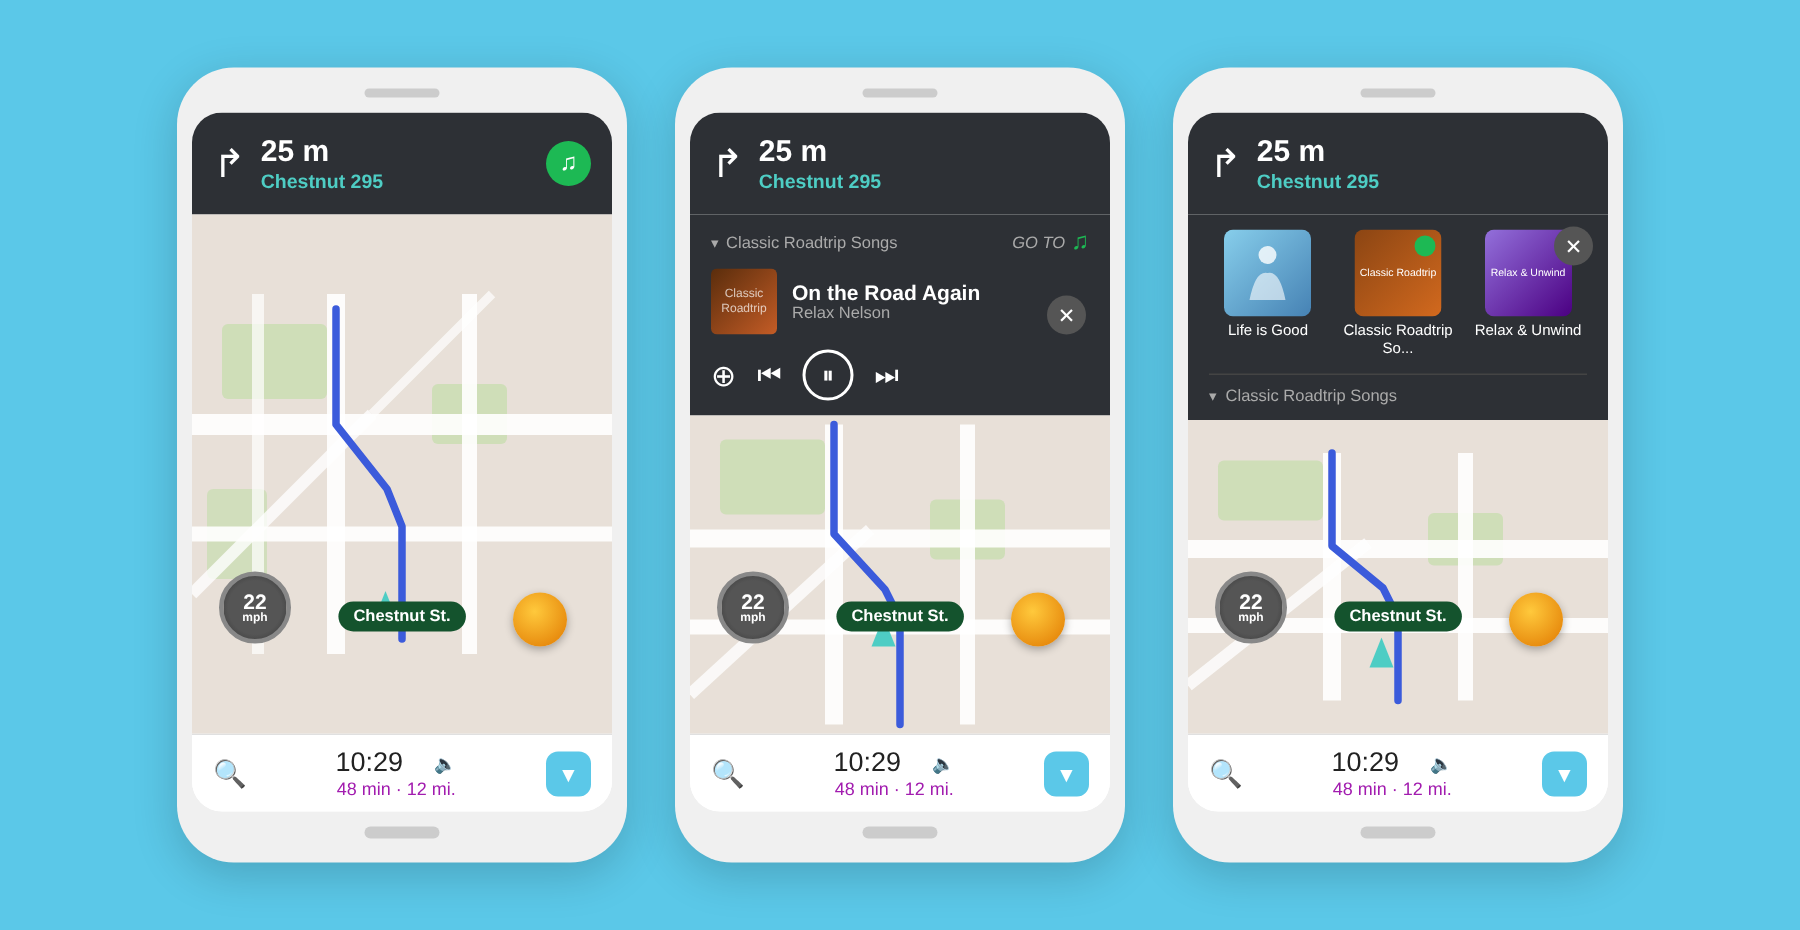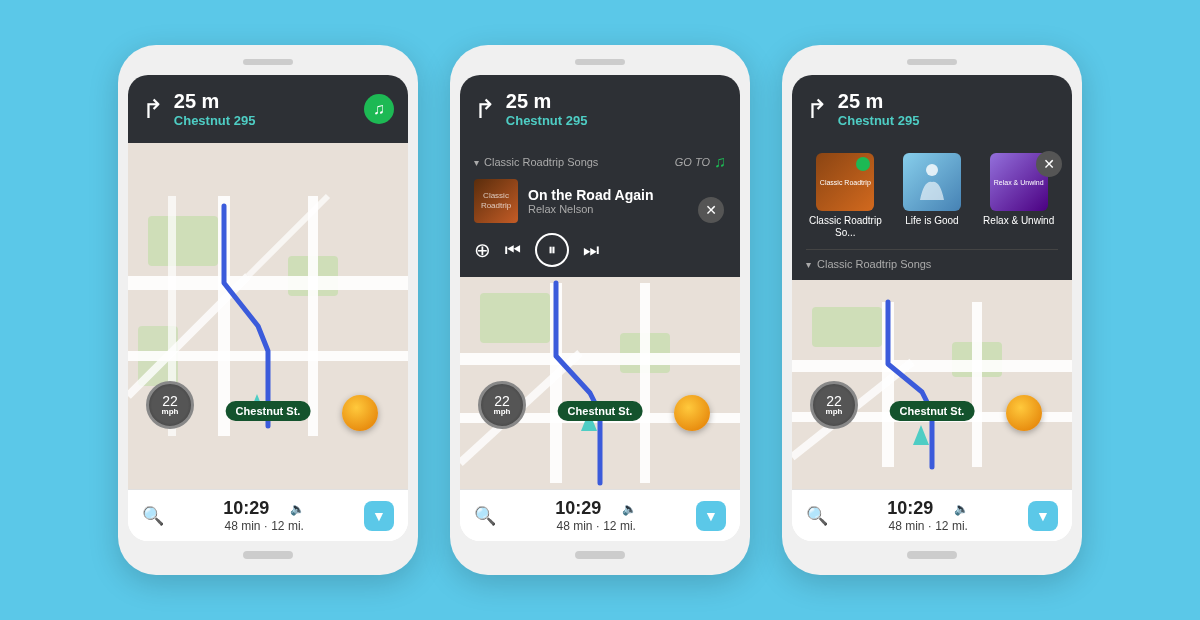--- a/index.html
+++ b/index.html
@@ -120,21 +120,21 @@
       border-radius: 50%;
       border: 3px solid #888;
       display: flex;
       flex-direction: column;
       align-items: center;
       justify-content: center;
       color: white;
     }
     .speed-num {
       font-size: 14px;
-      font-weight: 400;
+      font-weight: 700;
       line-height: 1;
     }
     .speed-unit {
       font-size: 8px;
       line-height: 1;
       font-weight: bold;
     }
 
     
     .street-label {
@@ -188,30 +188,30 @@
     }
     .search-icon-btn {
       color: #888;
       font-size: 18px;
     }
     .time-section {
       text-align: center;
     }
     .time-display {
       font-size: 18px;
-      font-weight: 700;
+      font-weight: 400;
       color: #222;
       display: flex;
       align-items: center;
       gap: 21px;
     }
     .volume-icon { font-size: 12px; color: #888; }
     .eta-text {
       font-size: 12px;
-      color: #404040;
+      color: #a21caf;
     }
     .chevron-down-btn {
       width: 30px;
       height: 30px;
       background: #5bc8e8;
       border-radius: 8px;
       display: flex;
       align-items: center;
       justify-content: center;
       color: white;
@@ -581,37 +581,37 @@
       <div class="nav-info">
         <div class="nav-distance">25 m</div>
         <div class="nav-street">Chestnut 295</div>
       </div>
     </div>
 
     <div class="playlist-browser" style="position:relative;">
       <div class="playlist-cards">
 
         <div class="playlist-card">
-          <div class="playlist-card-img active">
-            <div class="card-img-roadtrip">Classic Roadtrip</div>
-          </div>
-          <div class="playlist-card-label">Classic Roadtrip So...</div>
-        </div>
-
-        <div class="playlist-card">
           <div class="playlist-card-img">
             <div class="card-img-lifeisgood">
 
               <svg width="36" height="44" viewBox="0 0 36 44" fill="none">
                 <circle cx="18" cy="10" r="6" fill="white" opacity="0.8"></circle>
                 <path d="M6 40 Q10 20 18 22 Q26 20 30 40" fill="white" opacity="0.6"></path>
               </svg>
             </div>
           </div>
           <div class="playlist-card-label">Life is Good</div>
+        </div>
+
+        <div class="playlist-card">
+          <div class="playlist-card-img active">
+            <div class="card-img-roadtrip">Classic Roadtrip</div>
+          </div>
+          <div class="playlist-card-label">Classic Roadtrip So...</div>
         </div>
 
         <div class="playlist-card">
           <div class="playlist-card-img">
             <div class="card-img-relax">Relax &amp; Unwind</div>
           </div>
           <div class="playlist-card-label">Relax &amp; Unwind</div>
         </div>
       </div>
 

